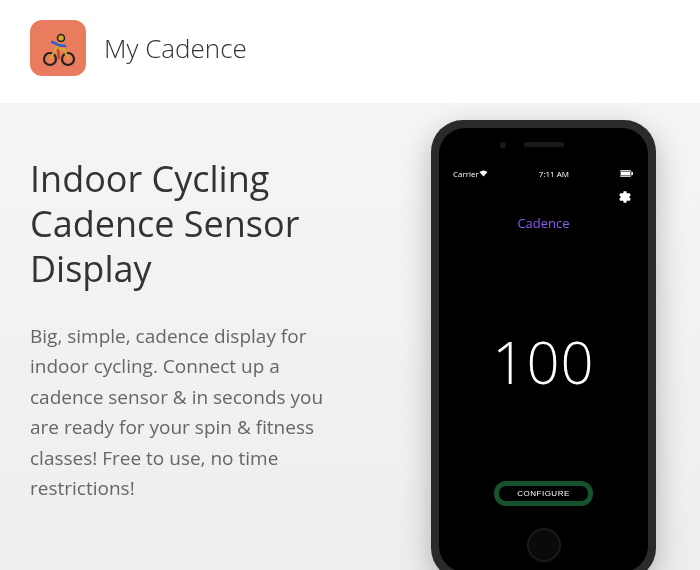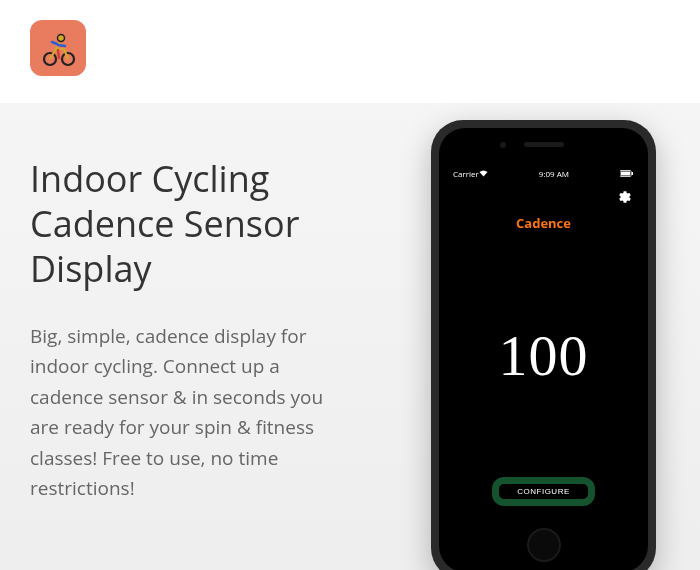--- a/index.html
+++ b/index.html
@@ -110,38 +110,37 @@
     .settings-row {
       display: flex;
       justify-content: flex-end;
       padding: 6px 10px 2px 10px;
     }
     .gear-icon {
       color: #fff;
       font-size: 14px;
     }
     .cadence-label {
-      color: #f97316;
+      color: #8b5cf6;
       text-align: center;
       font-size: 13px;
-      font-weight: 700;
+      font-weight: 400;
       margin-top: 4px;
     }
     .cadence-value {
       color: #fff;
       text-align: center;
       font-size: 58px;
       font-weight: 300;
       margin-top: 90px;
       letter-spacing: 1px;
-      font-family: Liberation Serif, serif;
     }
     .configure-btn {
       color: #fff;
-      border: 7px solid #14532d;
+      border: 5px solid #14532d;
       border-radius: 12px;
       font-size: 8px;
       padding: 3px 18px;
       margin: auto auto 14px auto;
       background: transparent;
       letter-spacing: 0.5px;
     }
     .home-button {
       position: absolute;
       bottom: 10px;
@@ -163,20 +162,21 @@
       <circle cx="12" cy="31" r="6" fill="none" stroke="#222" stroke-width="2.2"></circle>
       <circle cx="30" cy="31" r="6" fill="none" stroke="#222" stroke-width="2.2"></circle>
       <path d="M12 31 L18 21 L26 21 L30 31" fill="none" stroke="#d4a82a" stroke-width="2.2"></path>
       <path d="M18 21 L22 14" fill="none" stroke="#d4a82a" stroke-width="2.2"></path>
       <circle cx="23" cy="10" r="3.5" fill="#d4a82a" stroke="#222" stroke-width="1.5"></circle>
       <path d="M19 16 L14 14" fill="none" stroke="#2b5fd4" stroke-width="2.5" stroke-linecap="round"></path>
       <path d="M20 17 L27 18" fill="none" stroke="#2b5fd4" stroke-width="2.5" stroke-linecap="round"></path>
       <path d="M20 22 L21 30" fill="none" stroke="#c43" stroke-width="2.5" stroke-linecap="round"></path>
     </svg>
   </div>
+  <div class="app-title">My Cadence</div>
 </div>
 
 <div class="content">
   <h1 class="headline">Indoor Cycling Cadence Sensor Display</h1>
   <p class="description">Big, simple, cadence display for indoor cycling. Connect up a cadence sensor &amp; in seconds you are ready for your spin &amp; fitness classes! Free to use, no time restrictions!</p>
 </div>
 
 <div class="phone">
   <div class="phone-inner">
     <div class="phone-camera"></div>
@@ -184,21 +184,21 @@
     <div class="phone-screen">
       <div class="status-bar">
         <div class="status-left">
           <span>Carrier</span>
           <span>
             <svg width="9" height="7" viewBox="0 0 9 7">
                 <path d="M4.5 6.5 L0.5 2 Q4.5 -1 8.5 2 Z" fill="#fff"></path>
               </svg>
           </span>
         </div>
-        <div class="status-center">9:09 AM</div>
+        <div class="status-center">7:11 AM</div>
         <div class="status-right">
           <span>
             <svg width="14" height="7" viewBox="0 0 14 7">
                 <rect x="0" y="0.5" width="11" height="6" rx="1" fill="none" stroke="#fff" stroke-width="0.8"></rect>
                 <rect x="1" y="1.5" width="9" height="4" fill="#fff"></rect>
                 <rect x="11.5" y="2" width="1.5" height="3" fill="#fff"></rect>
               </svg>
           </span>
         </div>
       </div>

